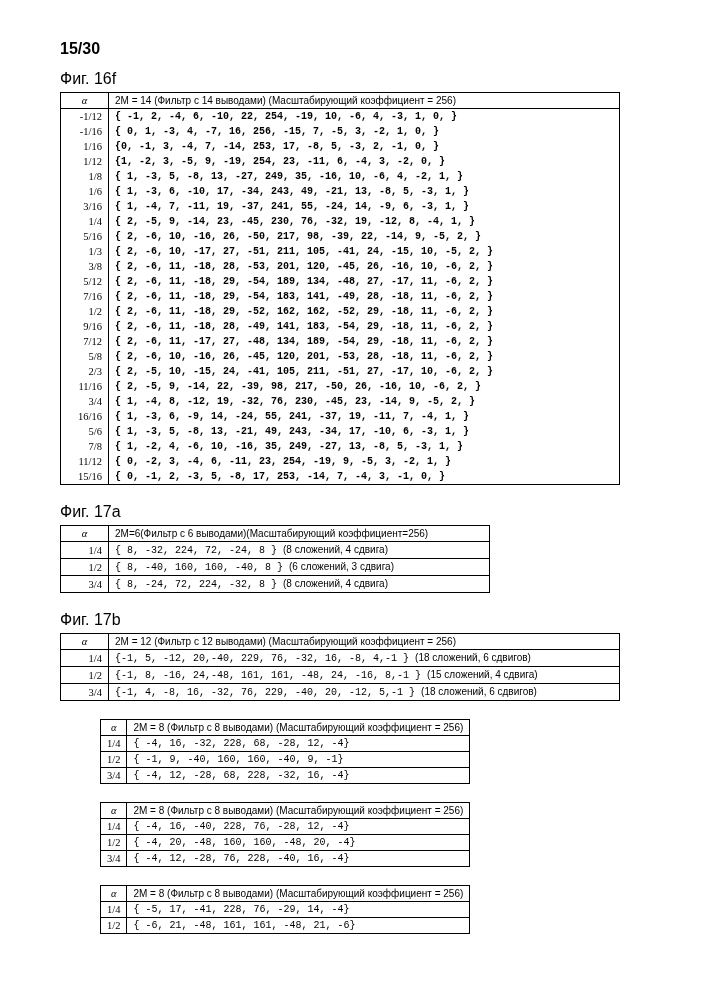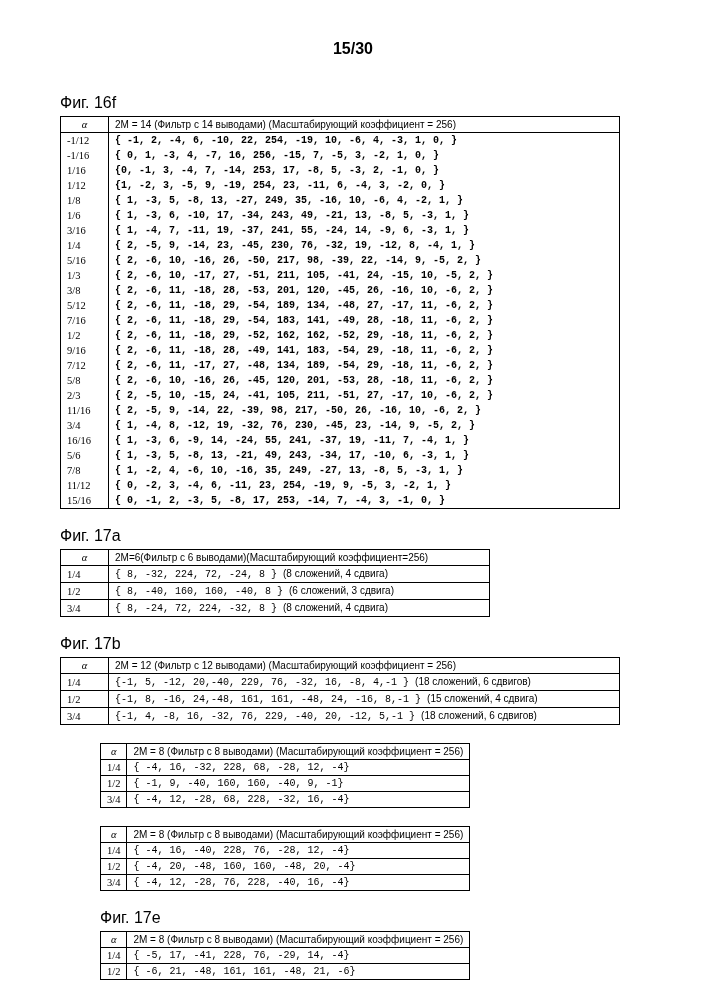--- a/index.html
+++ b/index.html
@@ -6,24 +6,24 @@
   body {
     font-family: Arial, Helvetica, sans-serif;
     background: #fff;
     margin: 0;
     padding: 40px 60px;
     font-size: 12px;
     color: #000;
     width: 706px;
   }
   .page-num {
-    text-align: center;
+    text-align: left;
     font-size: 16px;
     font-weight: bold;
-    margin-bottom: 36px;
+    margin-bottom: 12px;
   }
   .fig-label {
     font-size: 16px;
     font-weight: normal;
     margin-bottom: 4px;
   }
   table {
     border-collapse: collapse;
     margin-bottom: 18px;
     font-size: 10.5px;
@@ -42,21 +42,21 @@
     font-style: italic;
     font-weight: normal;
     text-align: center;
     width: 48px;
   }
   th.hdr {
     font-weight: normal;
     font-size: 10px;
   }
   td.alpha-cell {
-    text-align: left;
+    text-align: right;
     font-family: 'Times New Roman', serif;
     width: 48px;
   }
   td.coef {
     font-family: 'Courier New', monospace;
     font-size: 10px;
     border-left: 1px solid #000;
   }
   .note {
     font-family: Arial, sans-serif;
@@ -273,21 +273,20 @@
           <td class="alpha-cell">1/2</td>
           <td class="coef">{ -4, 20, -48, 160, 160, -48, 20, -4}</td>
         </tr>
         <tr>
           <td class="alpha-cell">3/4</td>
           <td class="coef">{ -4, 12, -28,  76, 228, -40, 16, -4}</td>
         </tr>
       </tbody>
 </table>
 
-<div class="fig-label">Фиг. 17e</div>
 <table class="nar">
   <thead>
     <tr>
       <th class="alpha">α</th>
       <th class="hdr">2М = 8 (Фильтр с 8 выводами) (Масштабирующий коэффициент = 256)</th>
     </tr>
   </thead>
   <tbody id="t17e-body">
         <tr>
           <td class="alpha-cell">1/4</td>

